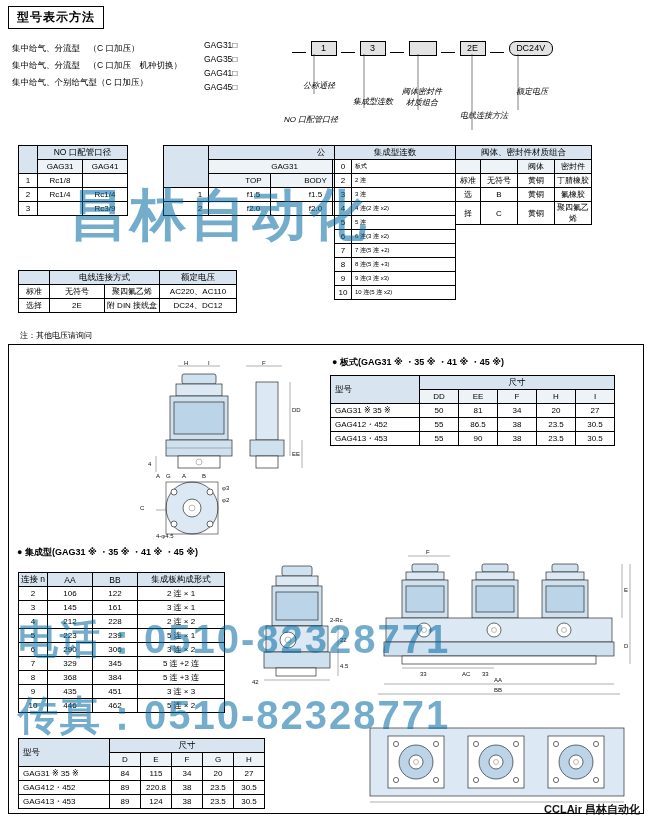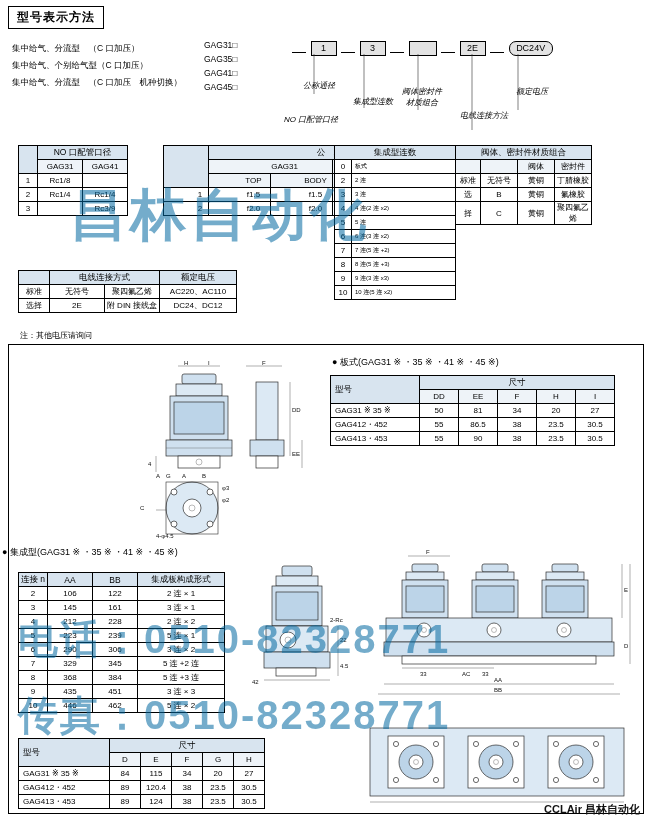--- a/index.html
+++ b/index.html
@@ -64,21 +64,21 @@
   .t-wire .wide{width:76px;}
 
   .note{position:absolute;left:20px;top:330px;font-size:8px;}
 
   
   .panel{
     position:absolute;left:8px;top:344px;width:634px;height:468px;
     border:1px solid #000;background:#fff;
   }
 
-  .sec-title{position:absolute;font-size:9px;font-weight:normal;white-space:nowrap;}
+  .sec-title{position:absolute;font-size:9px;font-weight:bold;white-space:nowrap;}
 
   .t-plate{position:absolute;left:330px;top:375px;}
   .t-plate td,.t-plate th{width:38px;}
   .t-plate .lbl{width:84px;text-align:left;padding-left:4px;}
 
   .t-n{position:absolute;left:18px;top:572px;}
   .t-n td,.t-n th{width:44px;}
   .t-n .lbl{width:28px;}
   .t-n .form{width:86px;}
 
@@ -114,22 +114,22 @@
 <body>
 
 <div class="wrap">
 
   <div class="title-box">型号表示方法</div>
 
   <div class="code-area">
 
     <div class="code-rows">
       <div>集中给气、分流型　（C 口加压）</div>
+      <div>集中给气、分流型　（C 口加压　机种切换）</div>
       <div>集中给气、个别给气型（C 口加压）</div>
-      <div>集中给气、分流型　（C 口加压　机种切换）</div>
     </div>
 
     <div class="code-stack">
       <div>GAG31□</div>
       <div>GAG35□</div>
       <div>GAG41□</div>
       <div>GAG45□</div>
     </div>
 
     <div style="position:absolute;left:282px;top:7px;">
@@ -325,21 +325,21 @@
         <td class="wide">DC24、DC12</td>
         </tr>
   </tbody>
     </table>
 
   <div class="note">注：其他电压请询问</div>
 
   <div class="panel"></div>
 
   <div class="sec-title" style="left:332px;top:356px;">● 板式(GAG31 ※ ・35 ※ ・41 ※ ・45 ※)</div>
-  <div class="sec-title" style="left:2px;top:546px;">● 集成型(GAG31 ※ ・35 ※ ・41 ※ ・45 ※)</div>
+  <div class="sec-title" style="left:17px;top:546px;">● 集成型(GAG31 ※ ・35 ※ ・41 ※ ・45 ※)</div>
 
   <svg class="dwg" style="left:70px;top:360px;" width="240" height="180">
 
     <line class="dim" x1="108" y1="6" x2="150" y2="6"></line>
     <text class="txt" x="114" y="5">H</text>
       <text class="txt" x="138" y="5">I</text>
     <text class="txt" x="192" y="5">F</text>
     <line class="dim" x1="176" y1="6" x2="212" y2="6"></line>
 
     <rect class="metal" x="112" y="14" width="34" height="10" rx="2"></rect>
@@ -503,21 +503,21 @@
           <td class="lbl">GAG31 ※ 35 ※</td>
         <td>84</td>
         <td>115</td>
         <td>34</td>
         <td>20</td>
         <td>27</td>
         </tr>
     <tr>
           <td class="lbl">GAG412・452</td>
         <td>89</td>
-        <td>120.4</td>
+        <td>220.8</td>
         <td>38</td>
         <td>23.5</td>
         <td>30.5</td>
         </tr>
     <tr>
           <td class="lbl">GAG413・453</td>
         <td>89</td>
         <td>124</td>
         <td>38</td>
         <td>23.5</td>

